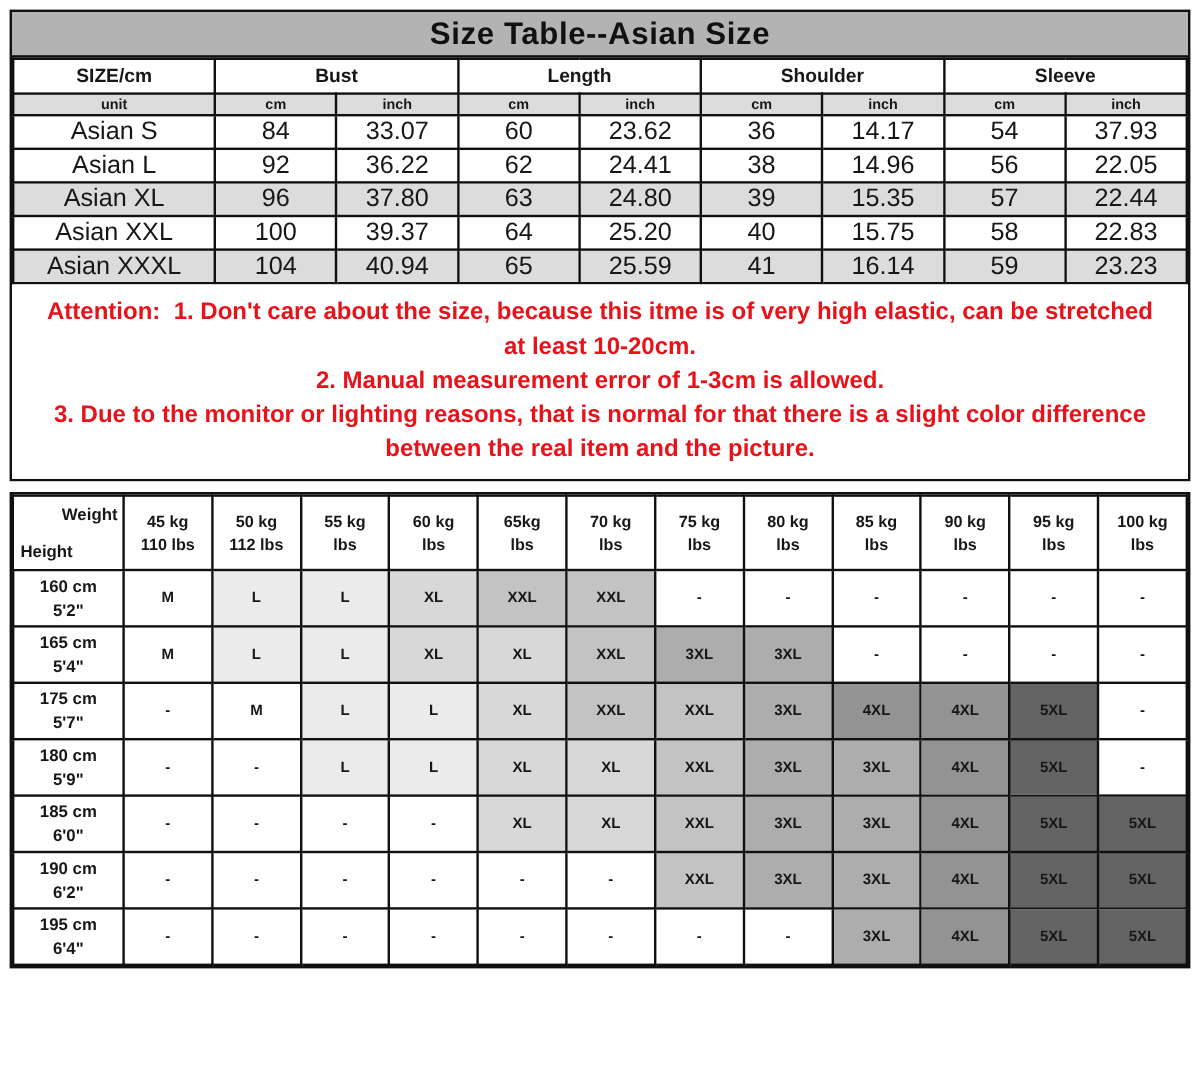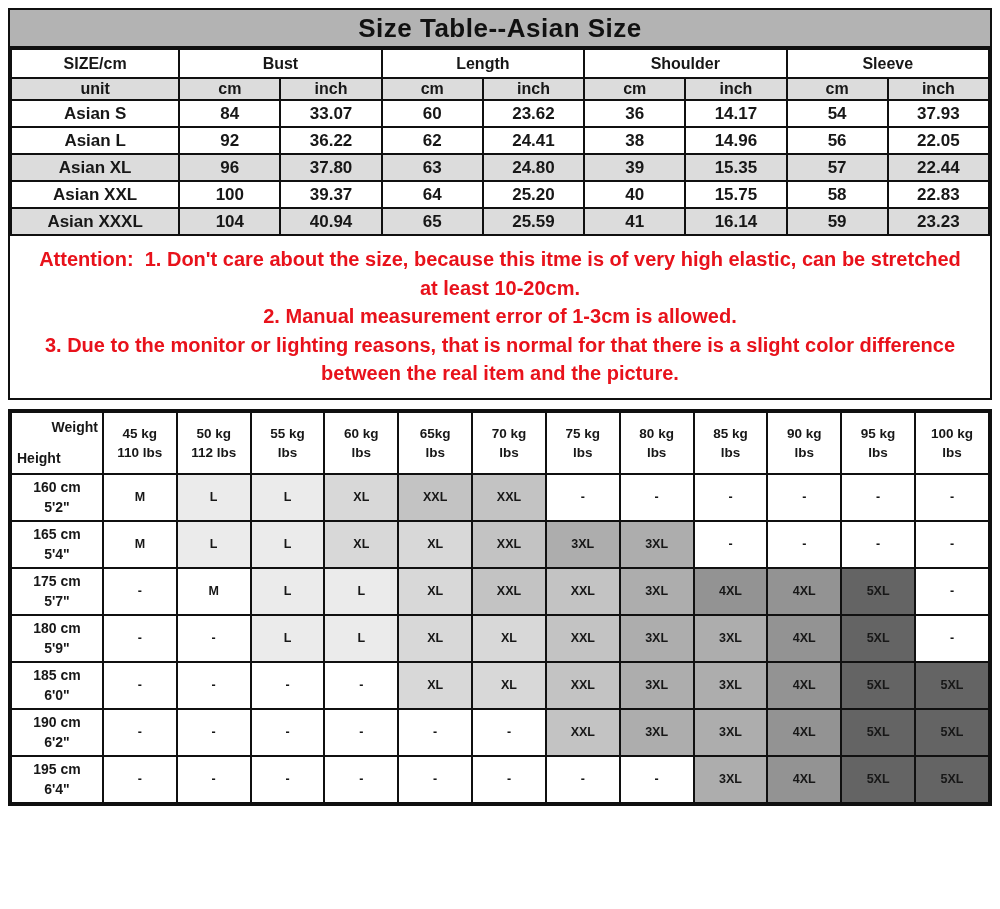--- a/index.html
+++ b/index.html
@@ -21,22 +21,22 @@
   .title-bar{
     background:var(--title-bg);border-bottom:2px solid var(--border);
     text-align:center;font-weight:bold;font-size:26px;line-height:36px;height:38px;
     color:#111;letter-spacing:.5px;
   }
   table{width:100%;border-collapse:collapse;table-layout:fixed;}
   th,td{border:2px solid var(--border);text-align:center;vertical-align:middle;overflow:hidden;}
 
   
   #size-table th{font-size:16px;font-weight:bold;height:29px;background:#fff;}
-  #size-table .unit-row td{background:var(--alt);font-weight:bold;font-size:16px;height:17px;}
-  #size-table tbody td{font-size:17px;font-weight:700;height:27px;background:#fff;}
+  #size-table .unit-row td{background:var(--alt);font-weight:bold;font-size:12px;height:17px;}
+  #size-table tbody td{font-size:21px;font-weight:400;height:27px;background:#fff;}
   #size-table tbody tr.row-alt td{background:var(--alt);}
 
   
   .attention{
     padding:9px 6px 10px;text-align:center;background:#fff;
     color:var(--red);font-weight:bold;font-size:20px;line-height:28.5px;
   }
 
   
   #suggestion-table th,#suggestion-table td{font-weight:bold;}

